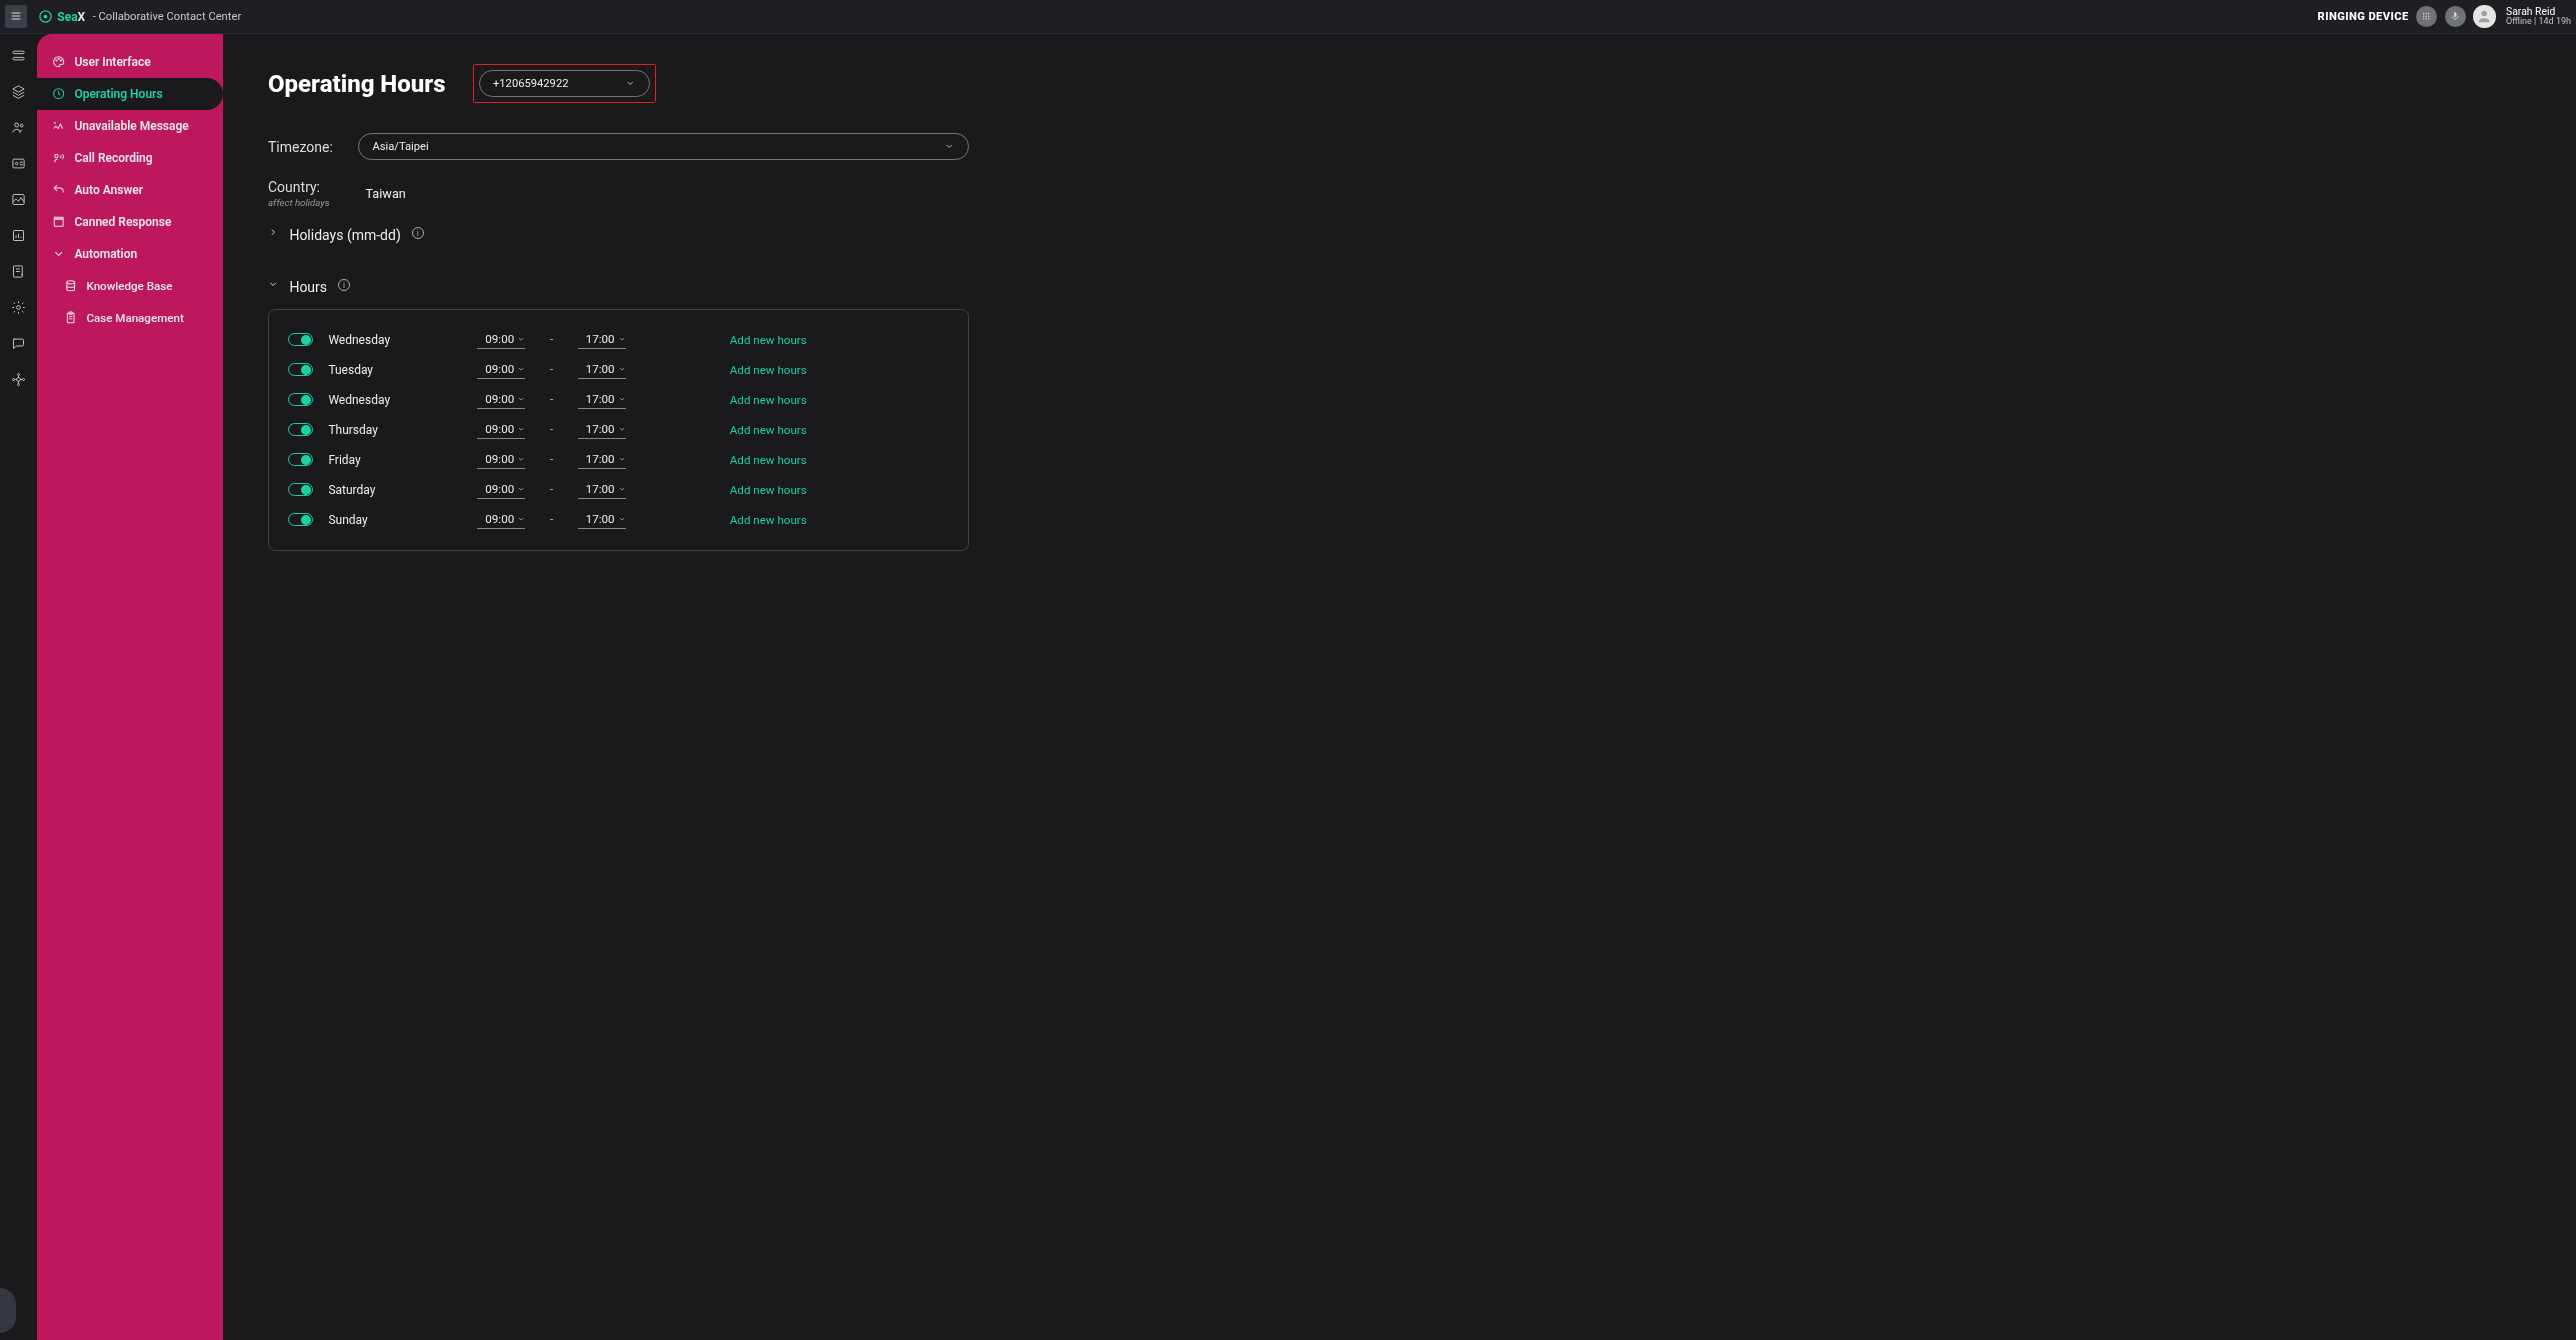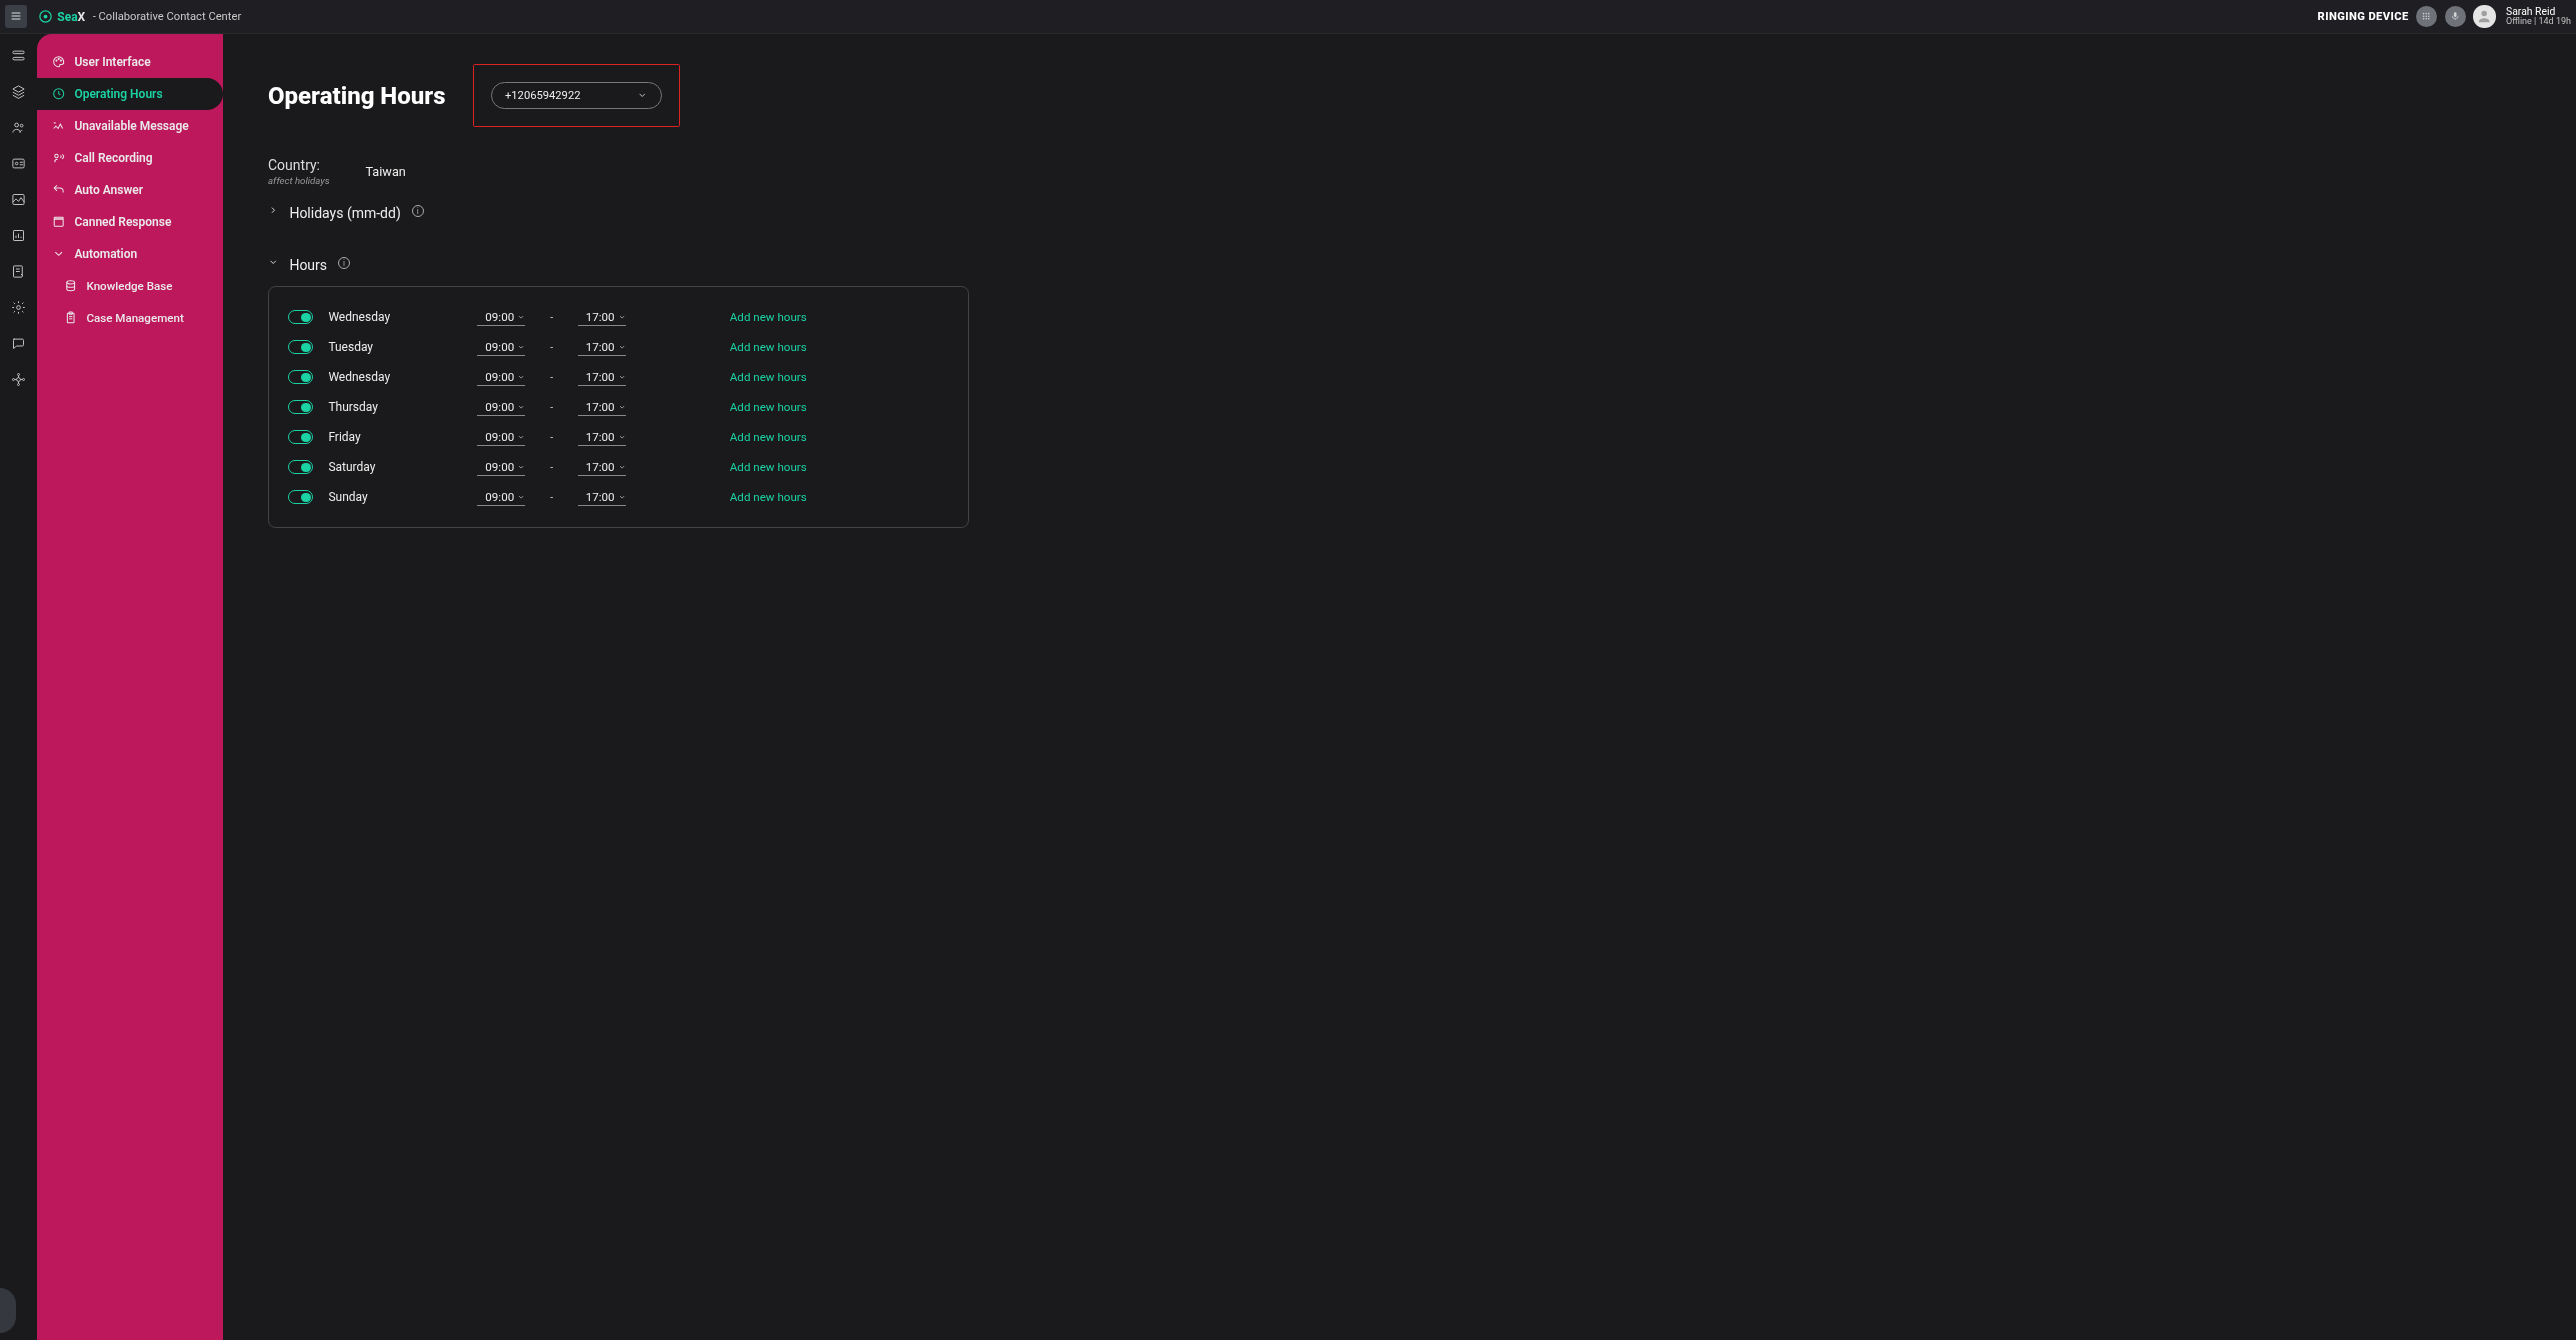--- a/index.html
+++ b/index.html
@@ -90,21 +90,21 @@
   .side-item.active svg { stroke:#1bd2a4; }
   .side-item svg { width:13.4px;height:13.4px; stroke:#eaeaea; fill:none; stroke-width:1.8; flex-shrink:0; }
 
   
   .main {
     flex:1; overflow-y:auto; padding:30px 45px;
   }
   .title-row { display:flex; align-items:center; gap:27px; margin-bottom:30px; }
   .page-title { font-size:24px; font-weight:800; color:#fff; }
 
-  .phone-pill-wrap { border:1.5px solid #d22; padding:17px; border-radius:1.5px; }
+  .phone-pill-wrap { border:1.5px solid #d22; padding:5px; border-radius:1.5px; }
   .pill {
     border:0.7px solid #777; border-radius:16.4px; padding:6px 13.4px;
     display:flex; align-items:center; justify-content:space-between; gap:15px;
     min-width:171px; cursor:pointer; color:#eee; font-size:11.2px;
   }
   .pill.wide { min-width:611px; }
   .chev { width:10.4px;height:10.4px; }
   .chev svg { width:10.4px;height:10.4px; stroke:#ddd; stroke-width:2; fill:none;}
 
   .field-row { display:flex; align-items:center; gap:15px; margin-bottom:19.4px; }
@@ -364,20 +364,29 @@
       <div class="phone-pill-wrap">
         <div class="pill">
           <span>+12065942922</span>
           <span class="chev"><svg viewBox="0 0 24 24">
                 <path d="M6 9l6 6 6-6"></path>
               </svg></span>
         </div>
       </div>
     </div>
 
+    <div class="field-row">
+      <div class="field-label">Timezone:</div>
+      <div class="pill wide">
+        <span>Asia/Taipei</span>
+        <span class="chev"><svg viewBox="0 0 24 24">
+              <path d="M6 9l6 6 6-6"></path>
+            </svg></span>
+      </div>
+    </div>
 
     <div class="field-row">
       <div class="field-label-col">
         <span class="field-label" style="width:auto">Country:</span>
         <span class="field-sublabel">affect holidays</span>
       </div>
       <span class="field-value">Taiwan</span>
     </div>
 
     <div class="section-head">

